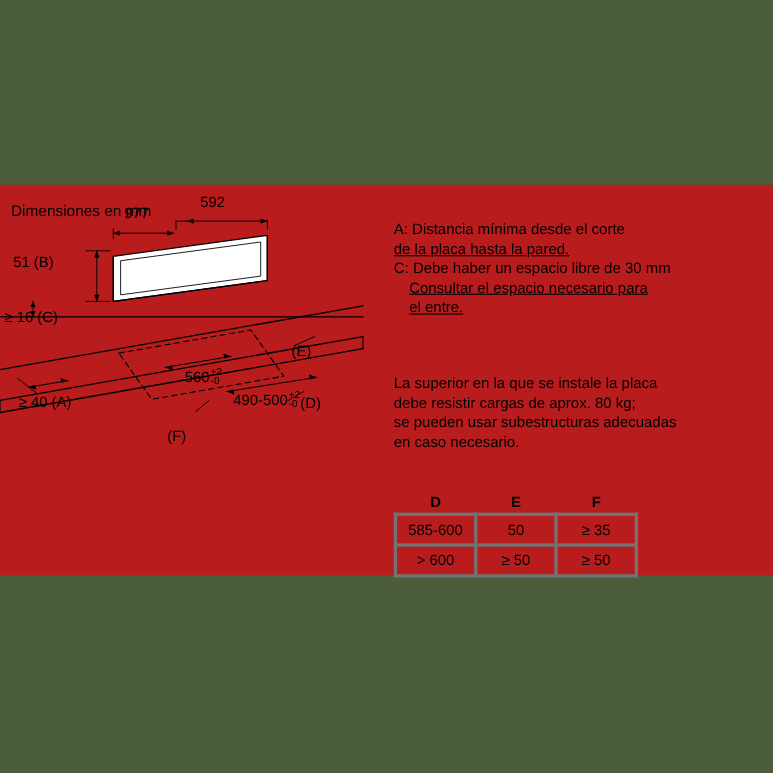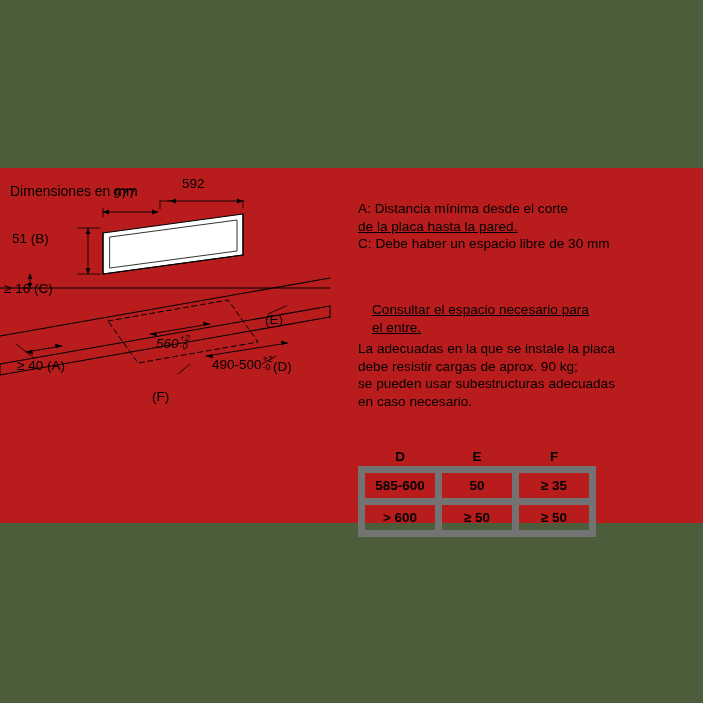--- a/index.html
+++ b/index.html
@@ -87,24 +87,24 @@
 
   
   .tbl {
     position: absolute;
     left: 358px;
     top: 278px;
     border-collapse: collapse;
     font-size: 13.5px;
   }
   .tbl th, .tbl td {
-    border: 7px solid #737373;
+    border: 3px solid #737373;
     text-align: center;
     padding: 3px 10px;
-    font-weight: bold;
+    font-weight: normal;
     min-width: 50px;
   }
   .tbl thead th {
     border: none;
     border-bottom: 1px solid #000;
     padding-bottom: 2px;
     font-weight: bold;
   }
   .tbl thead th:first-child { border-bottom: 1px solid #000; }
   .tbl tbody td { height: 19px; }
@@ -187,21 +187,21 @@
 
         <path d="M 178 206 L 190 196" stroke-width="0.8"></path>
       </g>
     </svg>
 
     <div class="label" style="left:113px; top:17px;">977</div>
     <div class="label" style="left:182px; top:7px;">592</div>
     <div class="label" style="left:12px; top:62px;">51 (B)</div>
     <div class="label" style="left:4px; top:112px;">≥ 16 (C)</div>
 
-    <div style="position:absolute; left:156px; top:166px;font-style:italic;">
+    <div style="position:absolute; left:168px; top:166px;">
       <span class="label" style="position:relative; left:0; top:0; font-size:13.5px;">560</span><span style="display:inline-block; vertical-align:top; font-size:9px; line-height:8px; margin-left:1px;">
         <span style="display:block;">+2</span>
         <span style="display:block;">-0</span>
       </span>
     </div>
 
     <div style="position:absolute; left:212px; top:187px;">
       <span class="label" style="position:relative; left:0; top:0; font-size:13.5px;">490-500</span><span style="display:inline-block; vertical-align:top; font-size:9px; line-height:8px; margin-left:1px;">
         <span style="display:block;">+2</span>
         <span style="display:block;">-0</span>
@@ -216,28 +216,28 @@
     <div class="legend">
 
       <div class="row">
         <span class="key">A</span><span>: </span><span>Distancia mínima desde el corte</span>
         <span class="sub">de la placa hasta la pared.</span>
       </div>
 
 
       <div class="row">
         <span class="key">C</span><span>: </span><span>Debe haber un espacio libre de 30 mm</span>
-        <span class="sub" style="padding-left:14px;margin-top:48px;">Consultar el espacio necesario para</span>
+        <span class="sub" style="padding-left:14px;">Consultar el espacio necesario para</span>
         <span class="sub" style="padding-left:14px;">el entre.</span>
       </div>
     </div>
 
     <div class="note">
-      <span class="ln">La adecuadas en la que se instale la placa</span>
-      <span class="ln">debe resistir cargas de aprox. 90 kg;</span>
+      <span class="ln">La superior en la que se instale la placa</span>
+      <span class="ln">debe resistir cargas de aprox. 80 kg;</span>
       <span class="ln">se pueden usar subestructuras adecuadas</span>
       <span class="ln">en caso necesario.</span>
     </div>
 
     <table class="tbl">
       <thead>
         <tr>
           <th>D</th>
           <th>E</th>
           <th>F</th>

